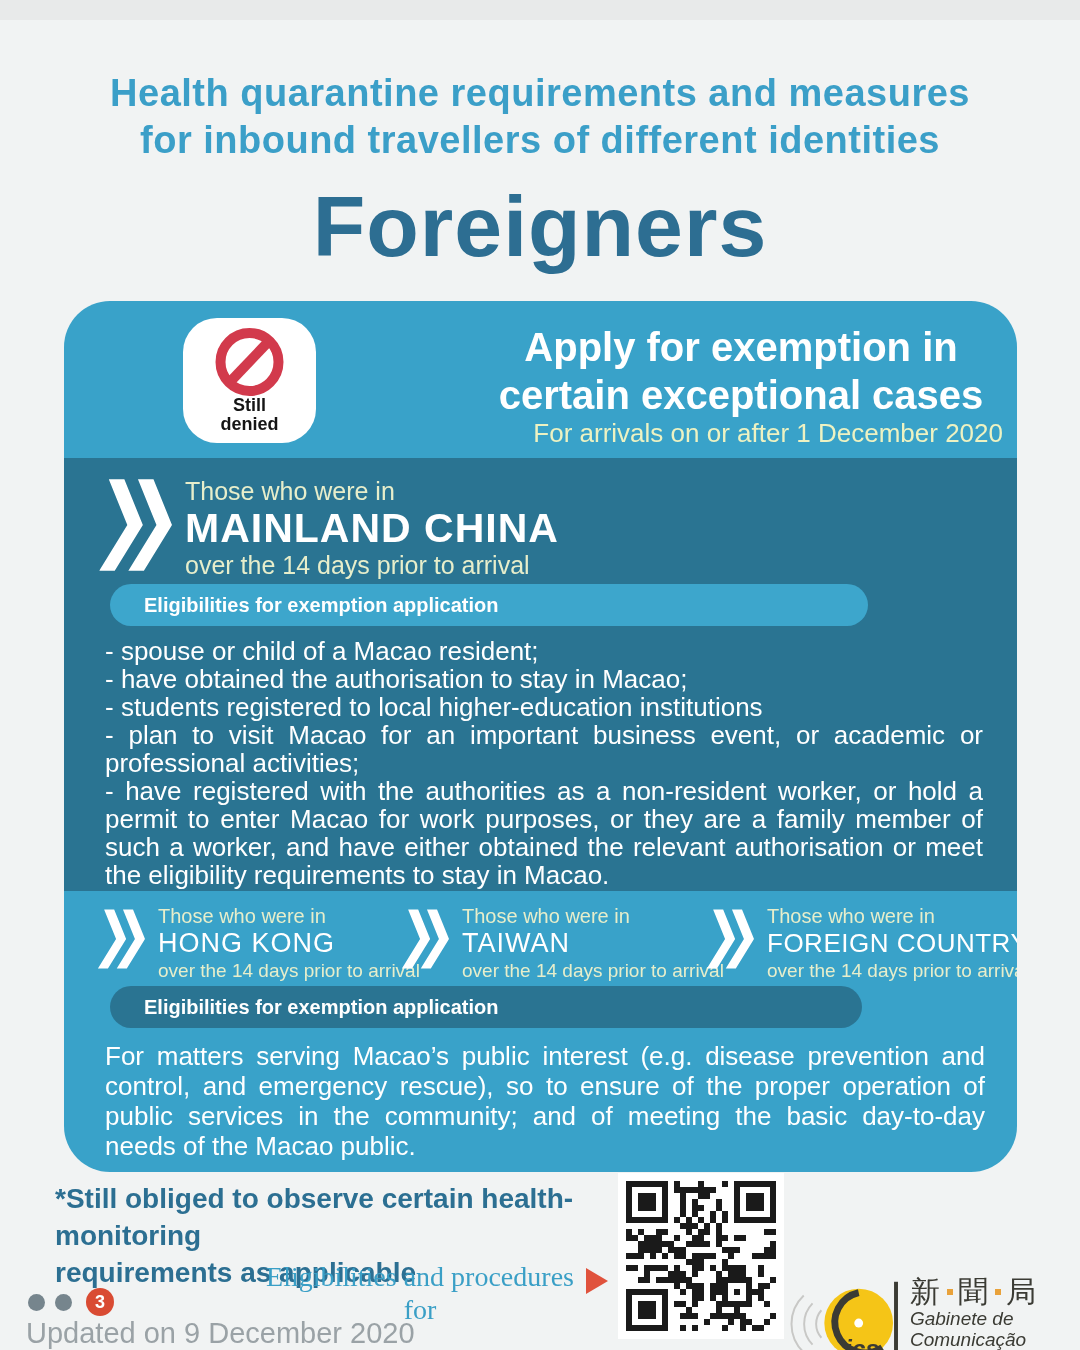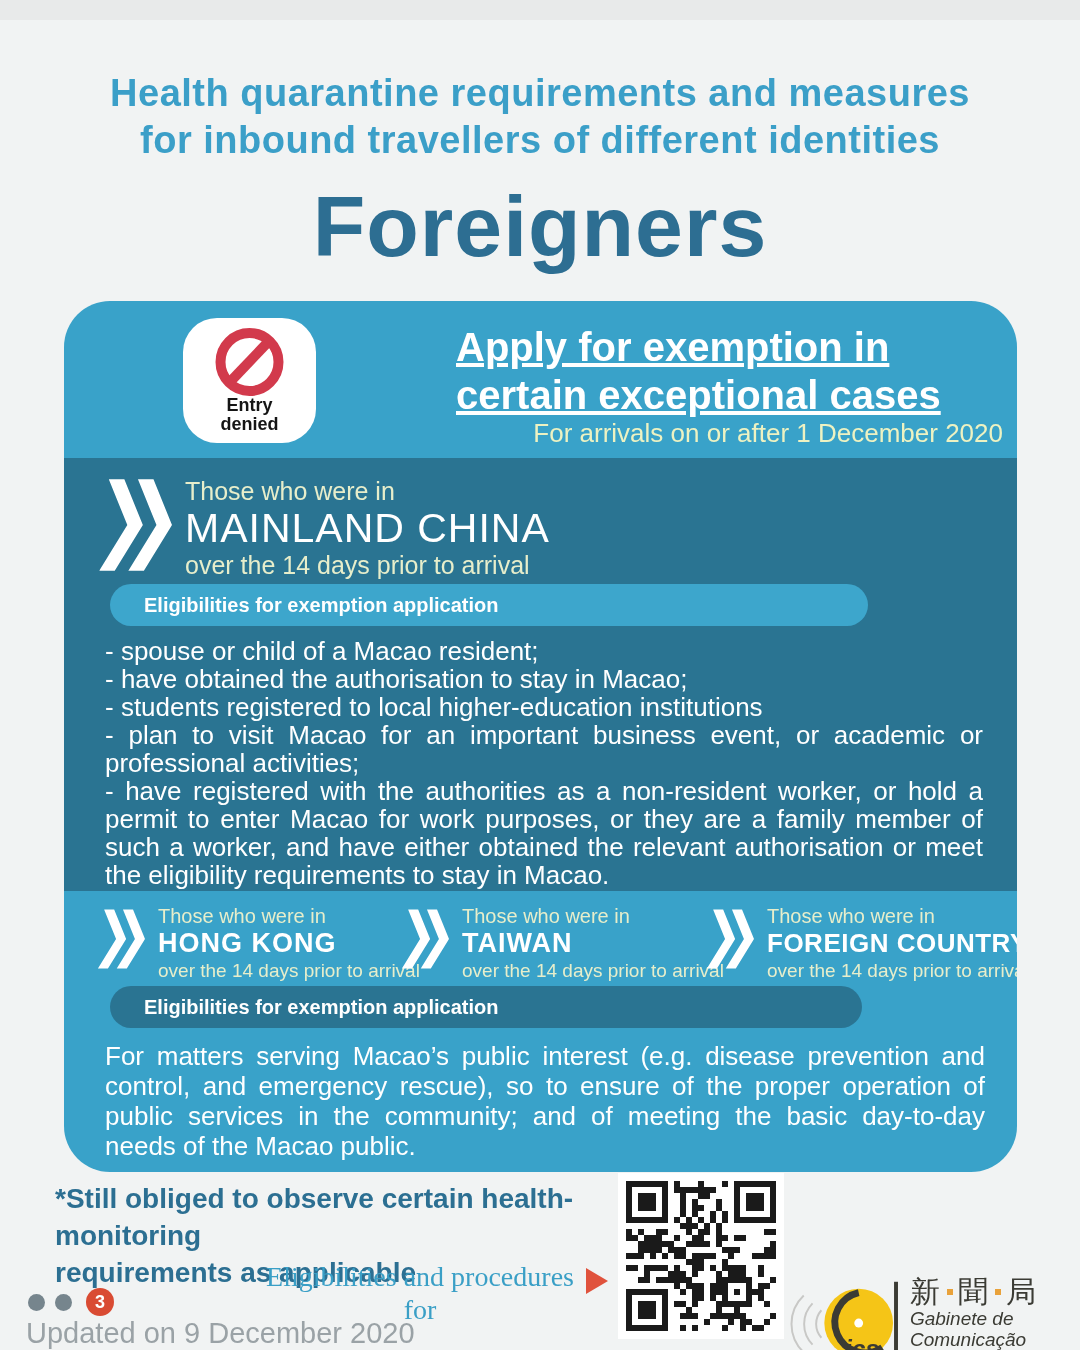--- a/index.html
+++ b/index.html
@@ -34,51 +34,51 @@
   .entry-badge {
     position:absolute; left:119px; top:17px; width:133px; height:125px;
     background:#ffffff; border-radius:34px;
   }
   .entry-badge svg { position:absolute; top:7px; left:0; }
   .entry-label {
     position:absolute; top:78px; left:0; width:133px; text-align:center;
     color:#151515; font-weight:bold; font-size:18px; line-height:19px;
   }
   .apply-heading {
-    position:absolute; left:392px; top:22px; width:570px; text-align:left;
-    color:#ffffff; font-weight:bold; font-size:40px; line-height:48px;text-decoration:underline;
+    position:absolute; left:392px; top:22px; width:570px; text-align:center;
+    color:#ffffff; font-weight:bold; font-size:40px; line-height:48px;
   }
   .arrival-note {
     position:absolute; right:14px; top:117px; width:560px; text-align:right;
     color:#edf2c2; font-size:26px;
   }
   
   .chev-big { position:absolute; left:40px; top:178px; transform:skewX(-6deg); }
   .mc-block { position:absolute; left:121px; top:176px; }
   .pre-line  { color:#e7eecb; font-size:25px; line-height:28px; }
-  .mc-name   { color:#ffffff; font-weight:normal; font-size:41px; line-height:46px; letter-spacing:1px; }
+  .mc-name   { color:#ffffff; font-weight:bold; font-size:41px; line-height:46px; letter-spacing:1px; }
   .post-line { color:#e7eecb; font-size:25px; line-height:28px; }
   .pill {
     position:absolute; left:46px; height:42px; border-radius:21px;
     color:#ffffff; font-weight:bold; font-size:20px; line-height:42px;
     padding-left:34px;
   }
   .pill-1 { top:283px; width:758px; background:#3da6cc; }
   .pill-2 { top:685px; width:752px; background:#2a7492; }
   .elig-list {
     position:absolute; left:41px; top:336px; width:878px;
     color:#ffffff; font-size:26px; line-height:28px; text-align:justify;
   }
   
   .region-col { position:absolute; top:604px; }
   .col-1 { left:37px; }  .col-2 { left:341px; }  .col-3 { left:646px; }
   .chev-small { position:absolute; left:0; top:4px; transform:skewX(-6deg); }
   .region-text { margin-left:57px; }
   .region-pre  { color:#e7eecb; font-size:20px; line-height:23px; }
-  .region-name { color:#ffffff; font-weight:bold; font-size:27px; line-height:31px; letter-spacing:1px; white-space:nowrap; }
+  .region-name { color:#ffffff; font-weight:normal; font-size:27px; line-height:31px; letter-spacing:1px; white-space:nowrap; }
   .region-post { color:#e7eecb; font-size:19px; line-height:23px; white-space:nowrap; }
   .region-para {
     position:absolute; left:41px; top:740px; width:880px;
     color:#ffffff; font-size:26px; line-height:30px; text-align:justify;
   }
   
   .footnote {
     position:absolute; left:55px; top:1160px; width:560px;
     color:#2c6f92; font-weight:600; font-size:28px; line-height:37px;
   }
@@ -125,21 +125,21 @@
   <div class="identity-title">Foreigners</div>
 
   <div class="card">
 
     <div class="entry-badge">
       <svg width="133" height="74" viewBox="0 0 133 74">
         <circle cx="66.5" cy="37" r="29" fill="none" stroke="#d23a4c" stroke-width="10"></circle>
         <line x1="46" y1="58" x2="87" y2="15" stroke="#d23a4c" stroke-width="10"></line>
       </svg>
       <div class="entry-label">
-        <span style="display:block">Entry</span>
+        <span style="display:block">Still</span>
         <span style="display:block">denied</span>
       </div>
     </div>
     <div class="apply-heading">
       <span style="display:block">Apply for exemption in</span>
       <span style="display:block">certain exceptional cases</span>
     </div>
     <div class="arrival-note">For arrivals on or after 1 December 2020</div>
 
     <div class="dark-section"></div>

